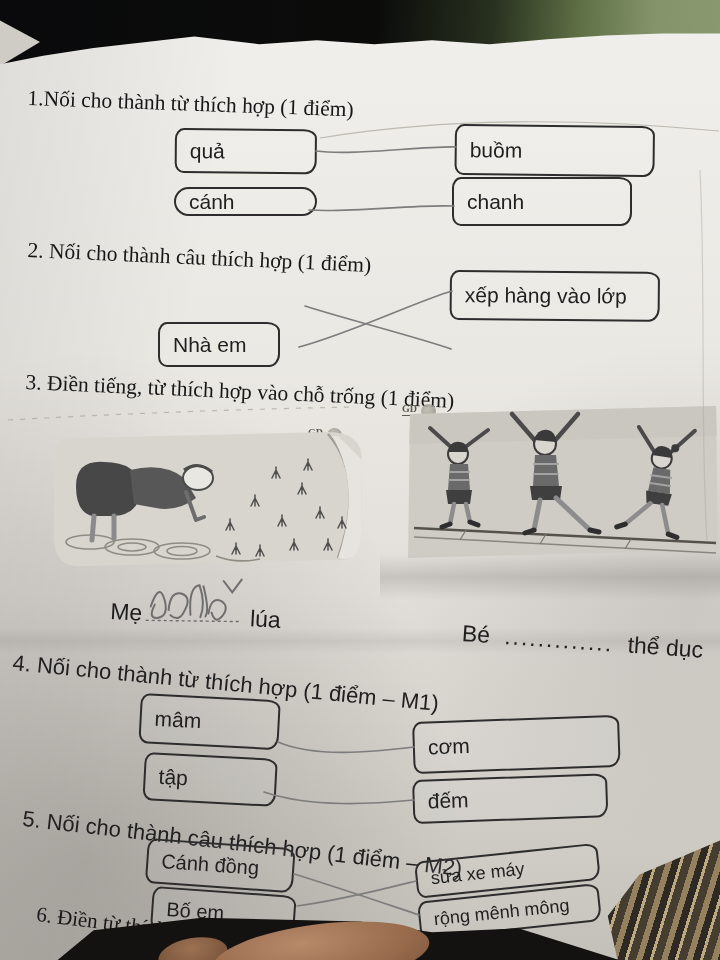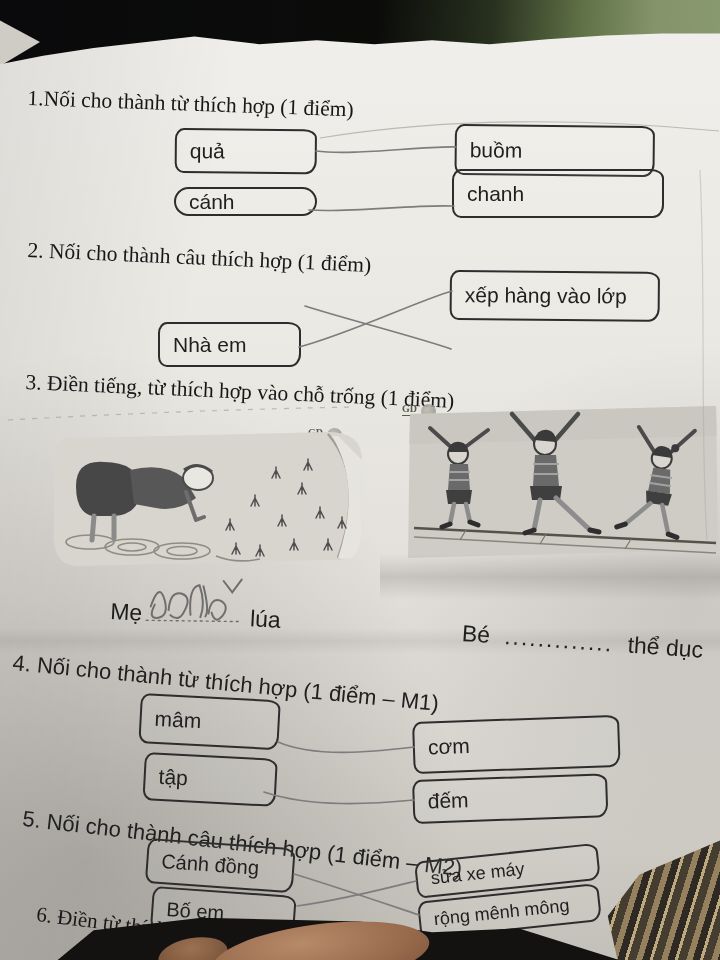--- a/index.html
+++ b/index.html
@@ -62,24 +62,24 @@
 
   <div id="bg-top" class="abs"></div>
   <div id="corner-tip" class="abs"></div>
 
   <div id="paper" class="abs">
 
     <div class="abs h-serif" style="left:28px;top:86px;transform:rotate(2deg);">1.Nối cho thành từ thích hợp (1 điểm)</div>
     <div class="wbox" style="left:175px;top:128px;width:142px;height:45px;transform:rotate(.5deg);">quả</div>
     <div class="wbox" style="left:174px;top:187px;width:143px;height:29px;border-radius:21px;">cánh</div>
     <div class="wbox" style="left:455px;top:124px;width:200px;height:51px;transform:rotate(.6deg);">buồm</div>
-    <div class="wbox" style="left:452px;top:169px;width:212px;height:49px;">chanh</div>
+    <div class="wbox" style="left:452px;top:177px;width:180px;height:49px;">chanh</div>
 
     <div class="abs h-serif" style="left:28px;top:238px;transform:rotate(2.5deg);">2. Nối cho thành câu thích hợp (1 điểm)</div>
-    <div class="wbox" style="left:158px;top:322px;width:143px;height:45px;">Nhà em</div>
+    <div class="wbox" style="left:158px;top:322px;width:122px;height:45px;">Nhà em</div>
     <div class="wbox" style="left:450px;top:270px;width:210px;height:50px;transform:rotate(.5deg);">xếp hàng vào lớp</div>
 
     <div class="abs h-serif" style="left:26px;top:370px;transform:rotate(2.5deg);">3. Điền tiếng, từ thích hợp vào chỗ trống (1 điểm)</div>
 
     <div class="gd-stamp" style="left:308px;top:428px;">
       <span class="gd-txt">GD</span>
       <span class="gd-blob"></span>
     </div>
     <div class="gd-stamp" style="left:402px;top:404px;">
       <span class="gd-txt">GD</span>

